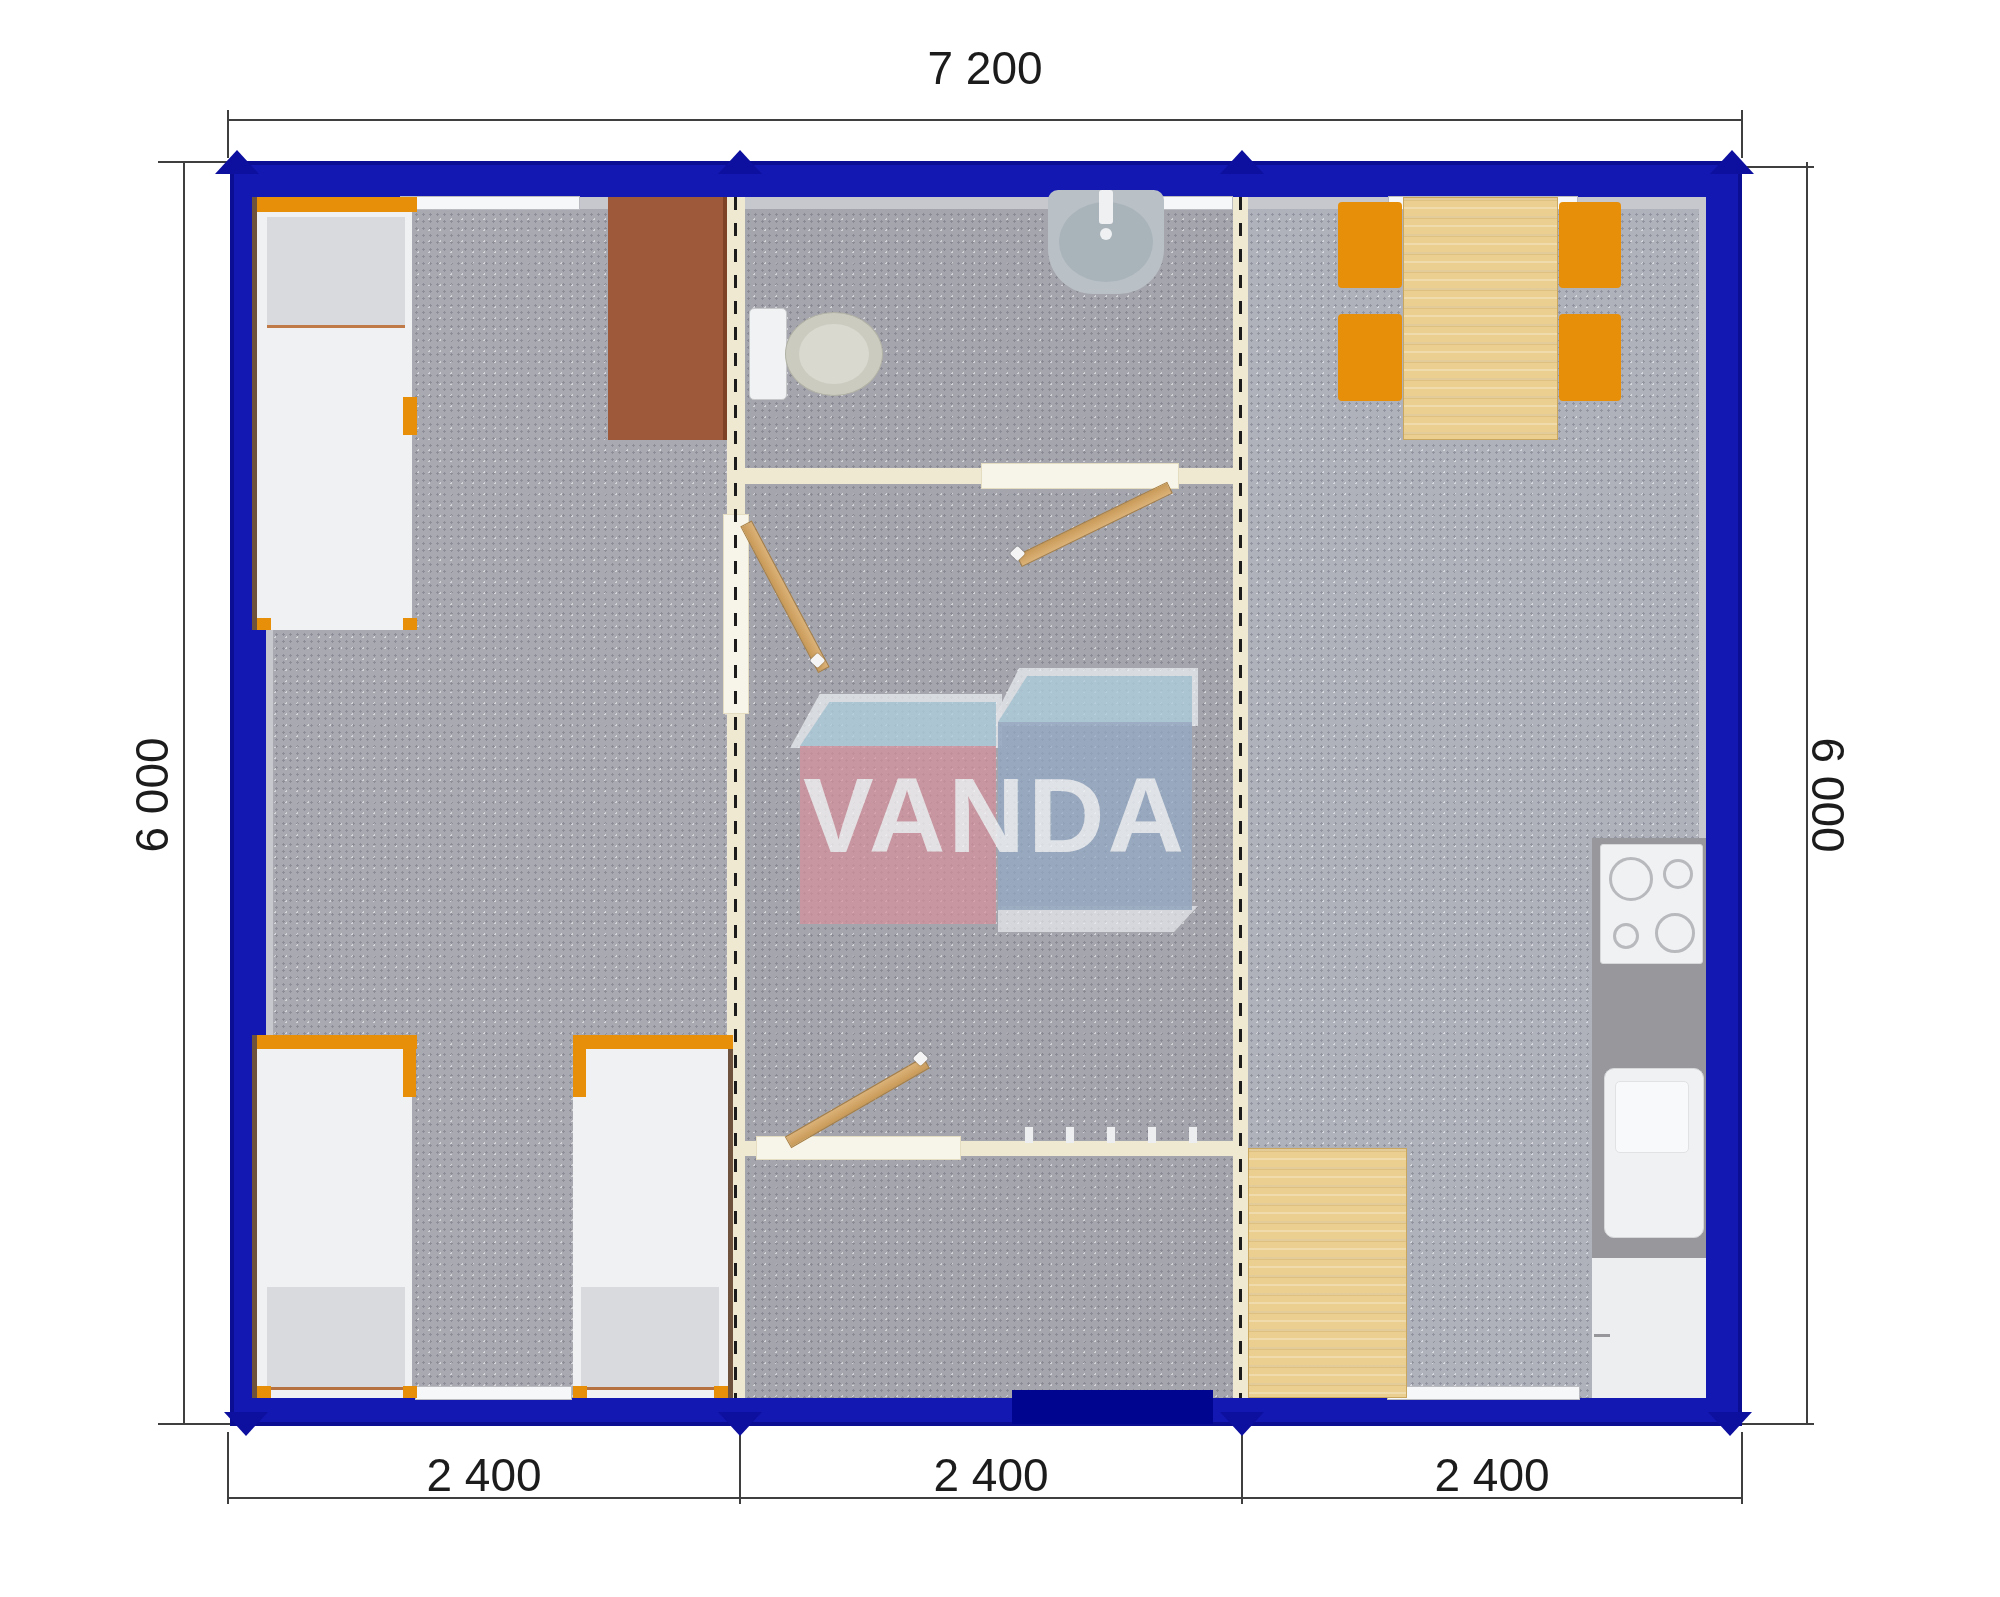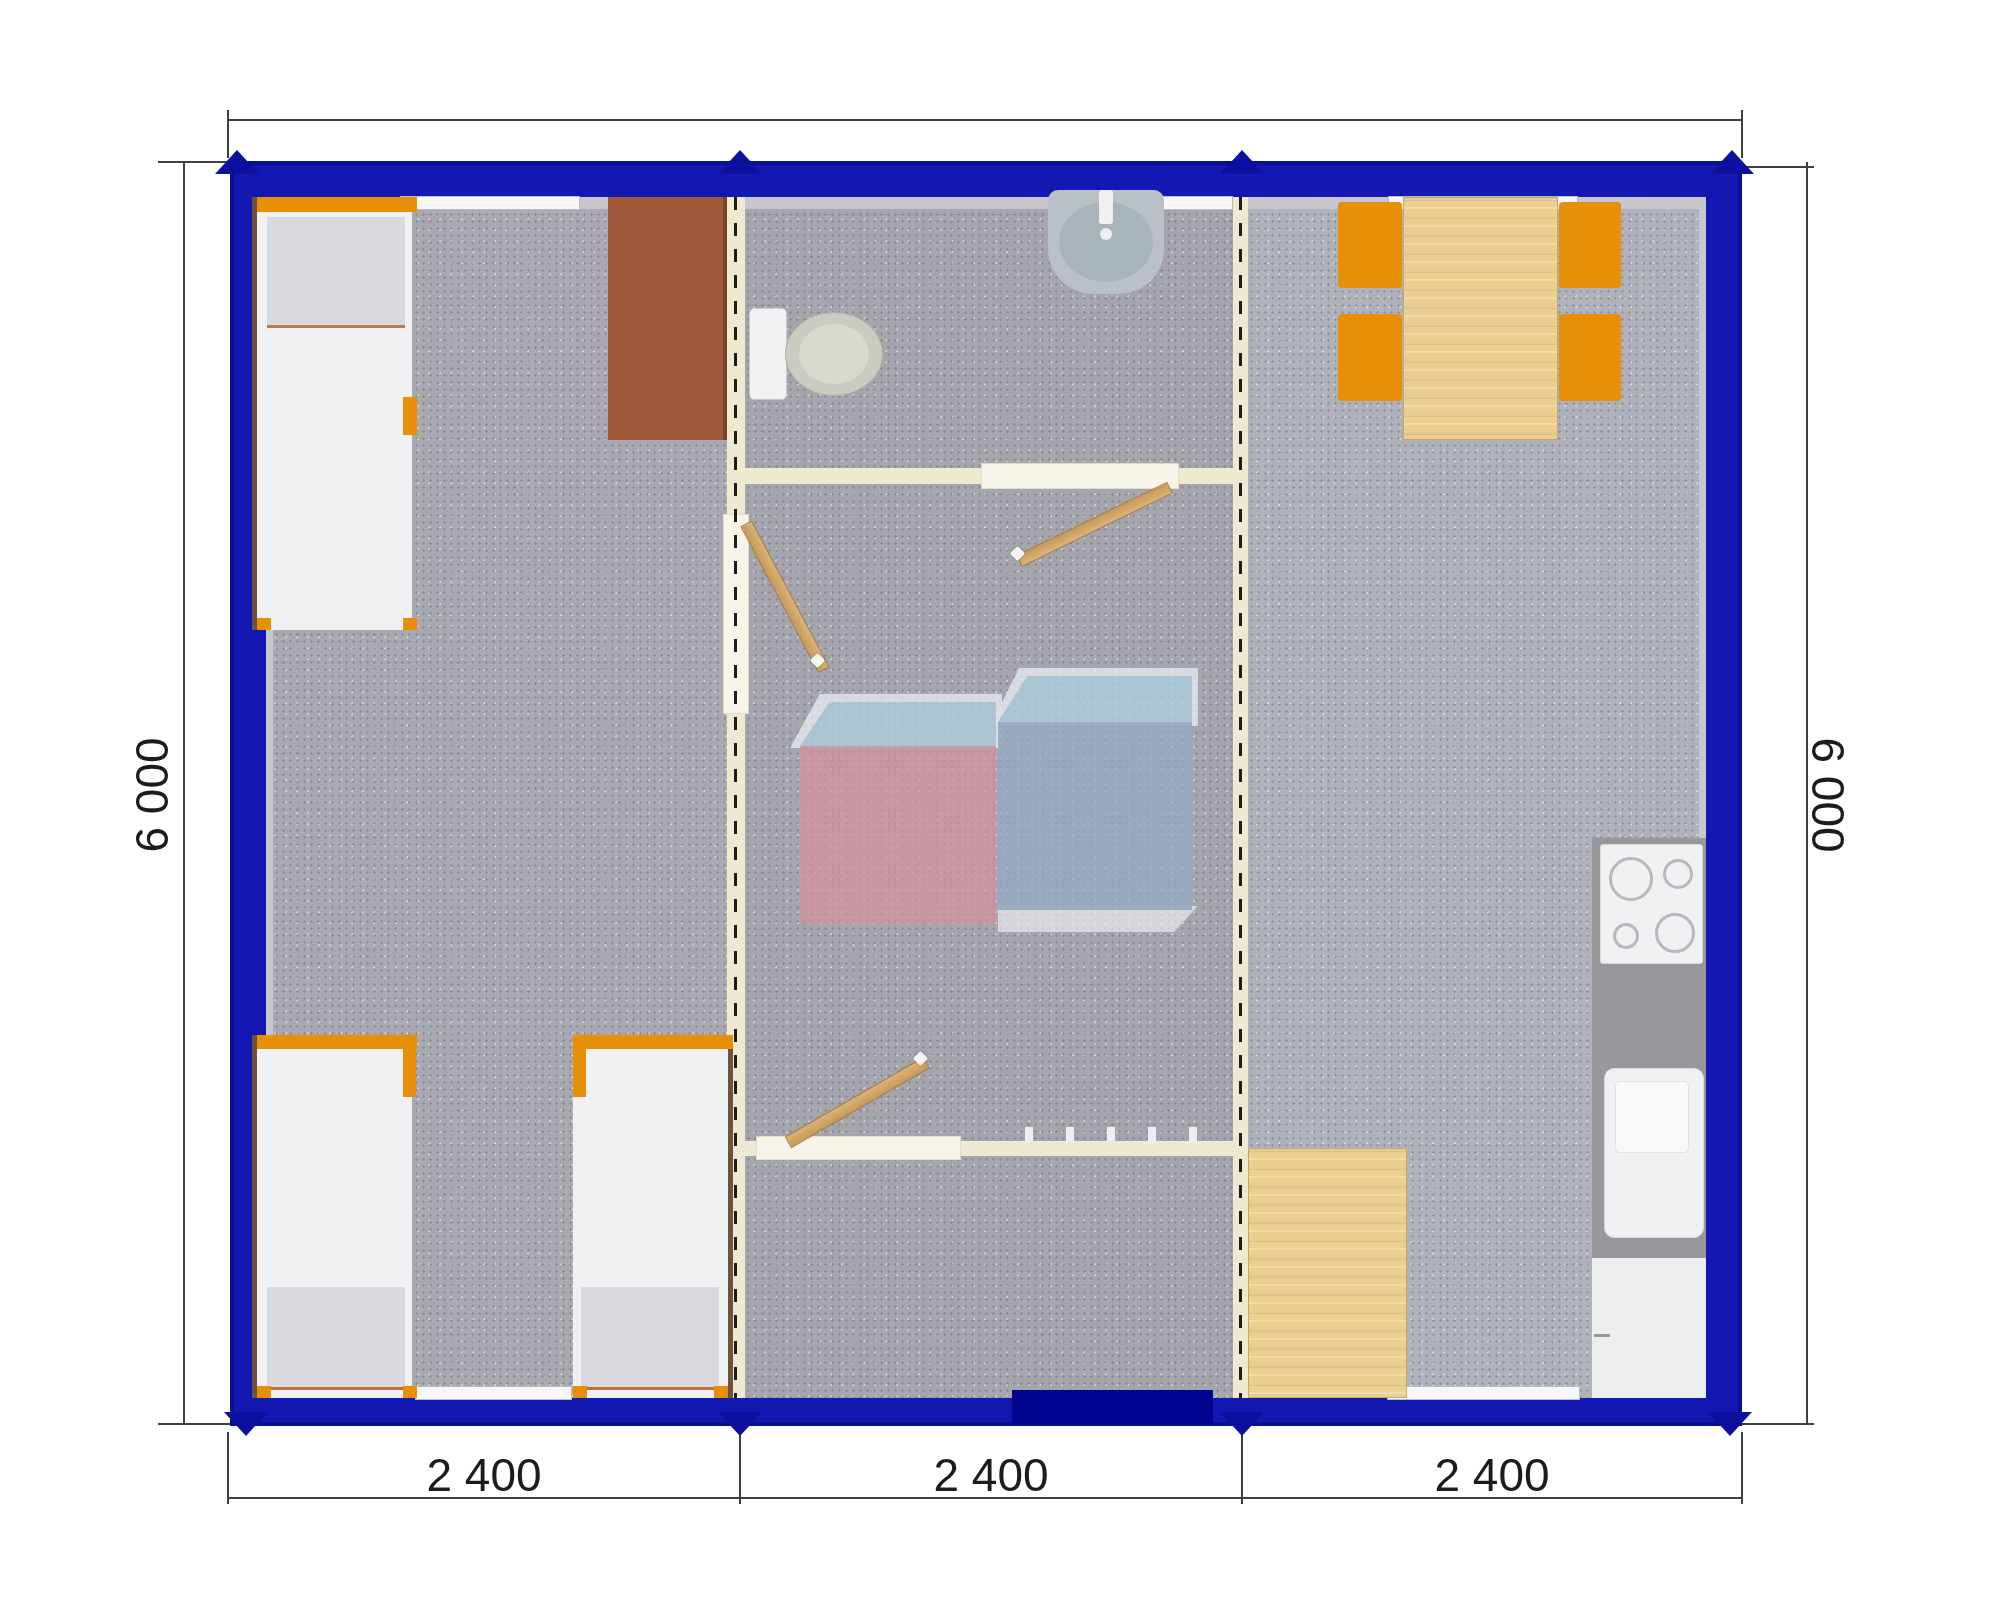--- a/index.html
+++ b/index.html
@@ -32,20 +32,21 @@
   .white-fixture{background:#eff1f3;border:1px solid #d6d8da;box-sizing:border-box;}
   .burner{border:3px solid #b7b9bc;border-radius:50%;box-sizing:border-box;}
   .wm-text{font-weight:bold;font-size:106px;letter-spacing:3px;color:rgba(246,248,250,.92);
            text-align:center;line-height:130px;}
 </style>
 </head>
 <body>
 
 <div class="page">
 
+  <div class="a dimtext" style="left:760px;top:42px;width:450px;">7 200</div>
   <div class="a dimline" style="left:228px;top:119px;width:1514px;height:2px;"></div>
   <div class="a dimline" style="left:227px;top:110px;width:2px;height:48px;"></div>
   <div class="a dimline" style="left:1741px;top:110px;width:2px;height:48px;"></div>
 
   <div class="a dimtext" style="left:72px;top:769px;width:160px;transform:rotate(-90deg);">6 000</div>
   <div class="a dimline" style="left:183px;top:162px;width:2px;height:1263px;"></div>
   <div class="a dimline" style="left:158px;top:161px;width:76px;height:2px;"></div>
   <div class="a dimline" style="left:158px;top:1423px;width:76px;height:2px;"></div>
 
   <div class="a dimtext" style="left:1748px;top:769px;width:160px;transform:rotate(90deg);">6 000</div>
@@ -181,15 +182,16 @@
   <div class="a woodgrain" style="left:1248px;top:1148px;width:159px;height:250px;background-image:repeating-linear-gradient(180deg,rgba(150,110,35,.14) 0 3px,transparent 3px 18px),repeating-linear-gradient(180deg,rgba(255,255,255,.25) 0 2px,transparent 2px 9px);"></div>
 
   <div class="a" style="left:785px;top:655px;width:420px;height:290px;opacity:.8;">
     <div class="a" style="left:5px;top:39px;width:212px;height:54px;background:rgba(236,239,242,.9);clip-path:polygon(14% 0,100% 0,100% 100%,0 100%);"></div>
     <div class="a" style="left:205px;top:13px;width:208px;height:58px;background:rgba(236,239,242,.9);clip-path:polygon(14% 0,100% 0,100% 100%,0 100%);"></div>
     <div class="a" style="left:213px;top:251px;width:200px;height:26px;background:rgba(236,239,242,.85);clip-path:polygon(0 0,100% 0,88% 100%,0 100%);"></div>
     <div class="a" style="left:15px;top:47px;width:196px;height:44px;background:rgba(168,203,218,.9);clip-path:polygon(15% 0,100% 0,100% 100%,0 100%);"></div>
     <div class="a" style="left:15px;top:91px;width:196px;height:178px;background:rgba(213,144,155,.9);"></div>
     <div class="a" style="left:213px;top:21px;width:194px;height:46px;background:rgba(168,203,218,.9);clip-path:polygon(15% 0,100% 0,100% 100%,0 100%);"></div>
     <div class="a" style="left:213px;top:67px;width:194px;height:188px;background:rgba(148,170,196,.9);"></div>
+    <div class="a wm-text" style="left:10px;top:95px;width:400px;height:130px;">VANDA</div>
   </div>
 
 </div>
 
 </body></html>

